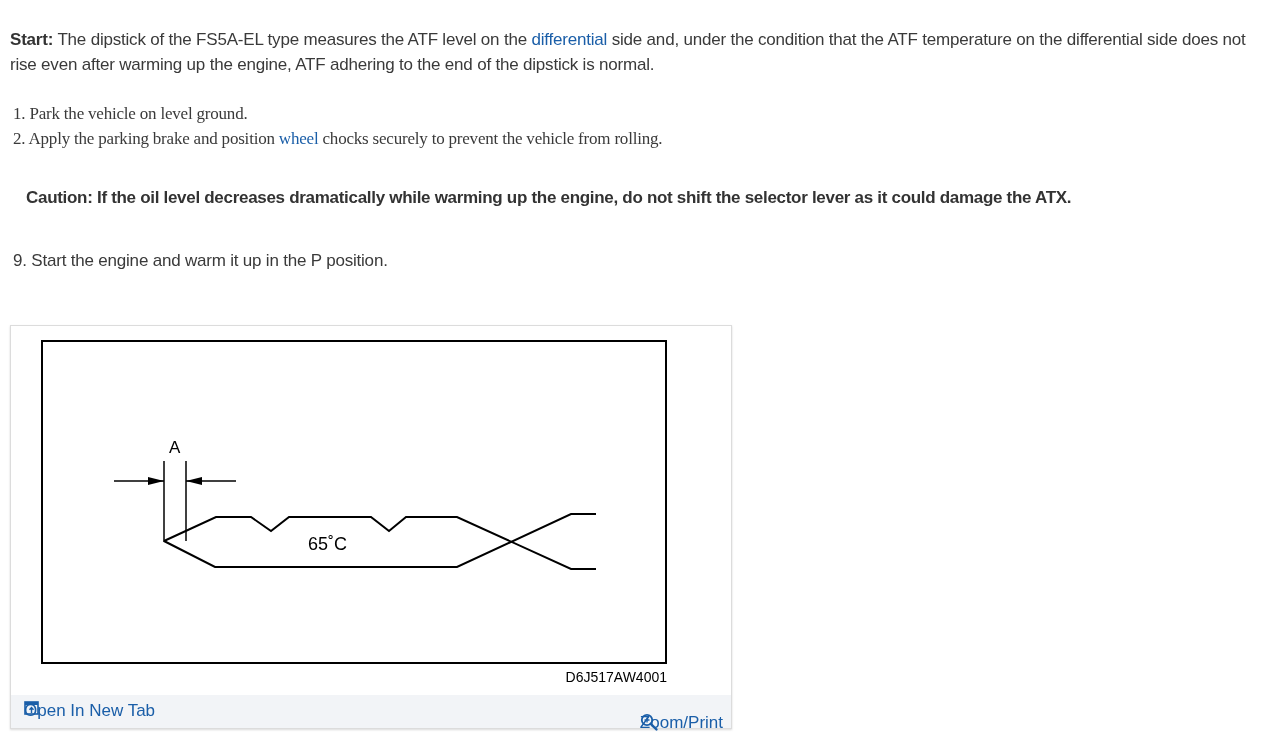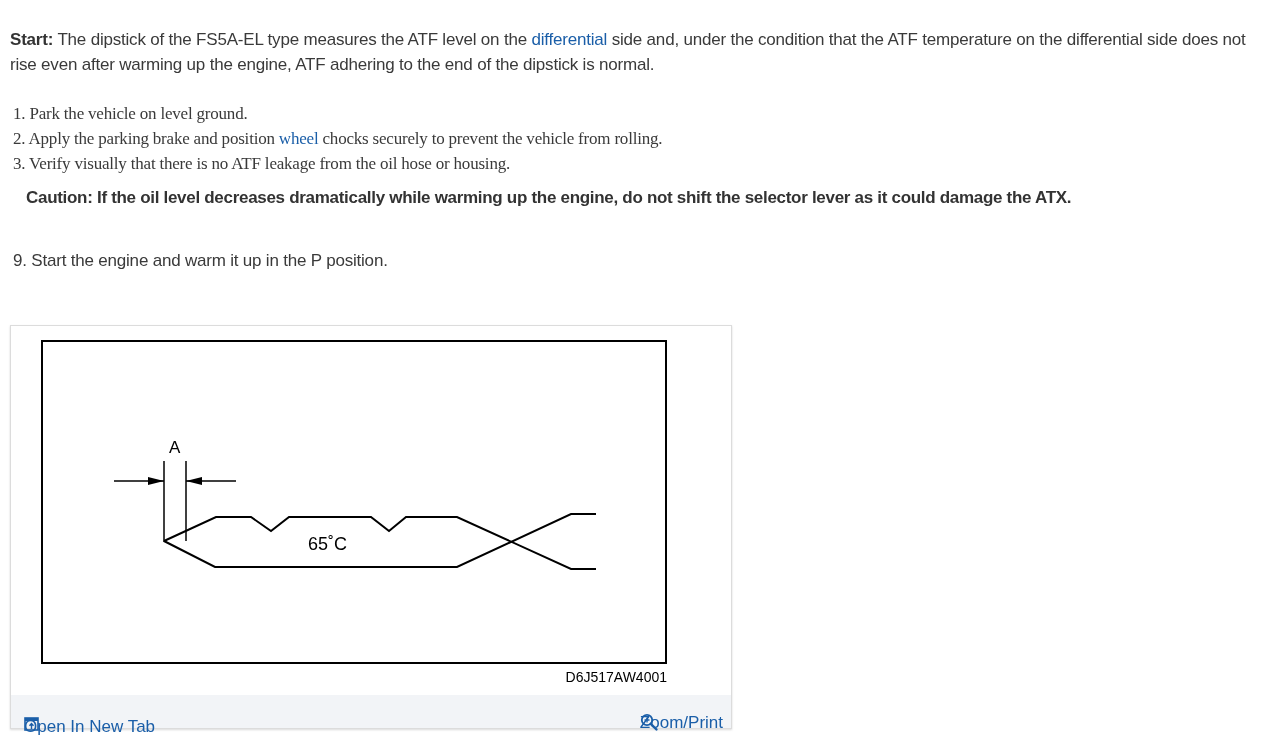--- a/index.html
+++ b/index.html
@@ -9,34 +9,33 @@
   .note b { color:#333; }
   a.link { color:#1a5ea8; text-decoration:none; }
   .steps { position:absolute; left:13px; top:101px; line-height:25px; letter-spacing:-0.2px; }
   .steps div { margin:0;font-family:Liberation Serif, serif; }
   .caution { position:absolute; left:26px; top:188px; font-weight:bold; color:#333; letter-spacing:-0.3px; }
   .step4 { position:absolute; left:13px; top:251px; letter-spacing:-0.2px; }
   .figure { position:absolute; left:10px; top:325px; width:720px; height:402px;
             border:1px solid #dcdcdc; box-shadow:0 1px 2px rgba(0,0,0,0.15); background:#fff; }
   .figure svg { position:absolute; left:0; top:0; }
   .fig-footer { position:absolute; left:0; bottom:0; width:720px; height:33px; background:#f2f4f7; }
-  .open-tab { position:absolute; left:13px; top:6px; color:#1a5ea8; font-size:17px; display:flex; align-items:center; gap:6px; cursor:pointer;margin-top:16px; }
+  .open-tab { position:absolute; left:13px; top:6px; color:#1a5ea8; font-size:17px; display:flex; align-items:center; gap:6px; cursor:pointer; }
   .zoom-print { position:absolute; right:8px; top:6px; color:#1a5ea8; font-size:17px; display:flex; align-items:center; gap:3px; cursor:pointer;margin-top:12px; }
 </style>
 </head>
 <body>
 
 <div class="note">
   <b>Start:</b><span> The dipstick of the FS5A-EL type measures the ATF level on the </span><a class="link">differential</a><span> side and, under the condition that the ATF temperature on the differential side does not rise even after warming up the engine, ATF adhering to the end of the dipstick is normal.</span>
 </div>
 
 <div class="steps">
   <div>1. Park the vehicle on level ground.</div>
   <div><span>2. Apply the parking brake and position </span><a class="link">wheel</a><span> chocks securely to prevent the vehicle from rolling.</span></div>
-  <div>3. Verify visually that there is no ATF leakage from the oil hose or housing.</div>
 </div>
 
 <div class="caution">Caution: If the oil level decreases dramatically while warming up the engine, do not shift the selector lever as it could damage the ATX.</div>
 
 <div class="step4">9. Start the engine and warm it up in the P position.</div>
 
 <div class="figure">
   <svg width="720" height="370" viewBox="0 0 720 370">
     <rect x="31" y="15" width="624" height="322" fill="none" stroke="#000" stroke-width="2"></rect>
 

